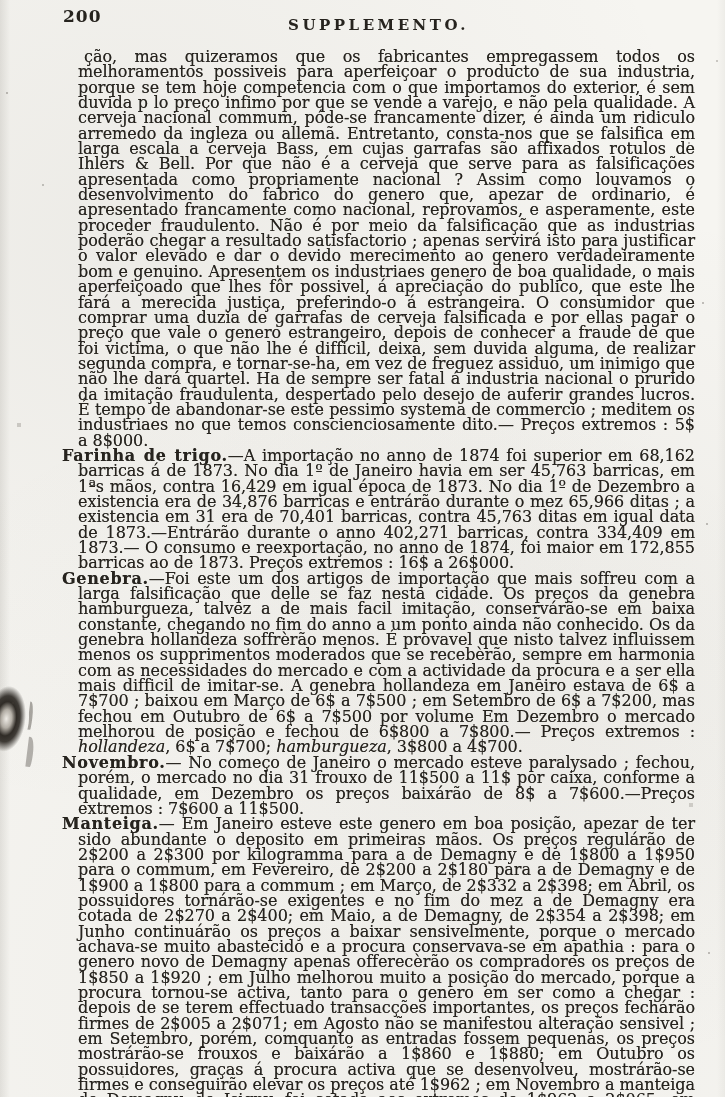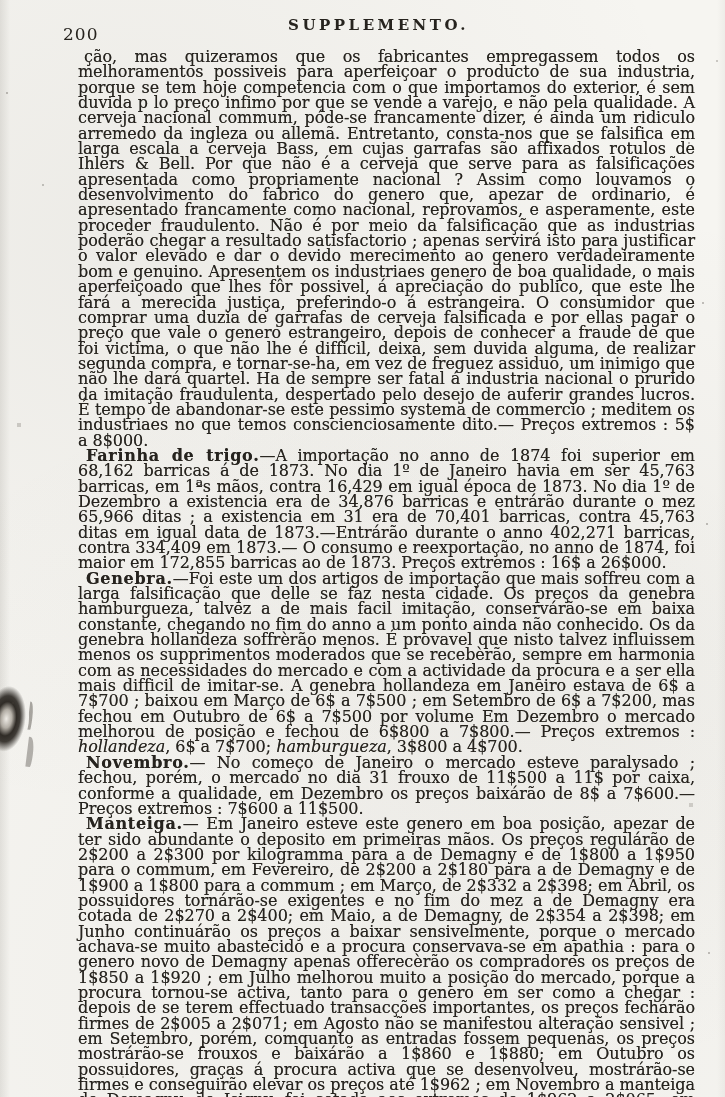--- a/index.html
+++ b/index.html
@@ -13,37 +13,37 @@
     background-color:#f6f5f1;
     background-image:
       radial-gradient(circle at 18% 22%, rgba(110,104,94,0.07), transparent 55%),
       radial-gradient(circle at 82% 58%, rgba(110,104,94,0.06), transparent 50%),
       radial-gradient(circle at 50% 90%, rgba(110,104,94,0.05), transparent 60%),
       linear-gradient(90deg, rgba(85,80,70,0.12), rgba(0,0,0,0) 10px),
       linear-gradient(270deg, rgba(85,80,70,0.05), rgba(0,0,0,0) 8px);
     color:#26231e;
   }
   .hdr-num{
-    position:absolute;top:24px;left:63px;
-    font-size:17px;font-weight:normal;letter-spacing:1px;
+    position:absolute;top:6px;left:63px;
+    font-size:17px;font-weight:bold;letter-spacing:1px;
   }
   .hdr-title{
     position:absolute;top:16px;left:62px;width:633px;
     text-align:center;font-size:15px;font-weight:bold;letter-spacing:3.5px;
   }
   .content{
     position:absolute;top:49px;left:62px;width:633px;
     font-size:16px;line-height:15.35px;letter-spacing:-0.05px;
     text-align:justify;
     text-shadow:0 0 0.4px rgba(20,18,15,0.55);
   }
   .content p{margin:0;}
   p.opening{padding-left:16px;text-indent:6px;}
   p.entry{padding-left:16px;text-indent:-16px;}
-  .lead{font-weight:bold;letter-spacing:0.7px;margin-left:24px;}
+  .lead{font-weight:bold;letter-spacing:0.7px;}
   .it{font-style:italic;}
   .ink-blot{
     position:absolute;left:-13px;top:686px;width:42px;height:66px;
     background:radial-gradient(closest-side at 46% 50%,
       rgba(238,235,229,0.95) 0%, rgba(130,122,110,0.55) 28%,
       rgba(38,34,29,0.95) 52%, rgba(38,34,29,0.88) 70%, rgba(38,34,29,0) 100%);
     border-radius:48% 62% 55% 50%;
     transform:rotate(7deg);
     box-shadow:26px 30px 0 -18px rgba(55,50,43,0.35), 22px -6px 0 -19px rgba(55,50,43,0.4);
   }

